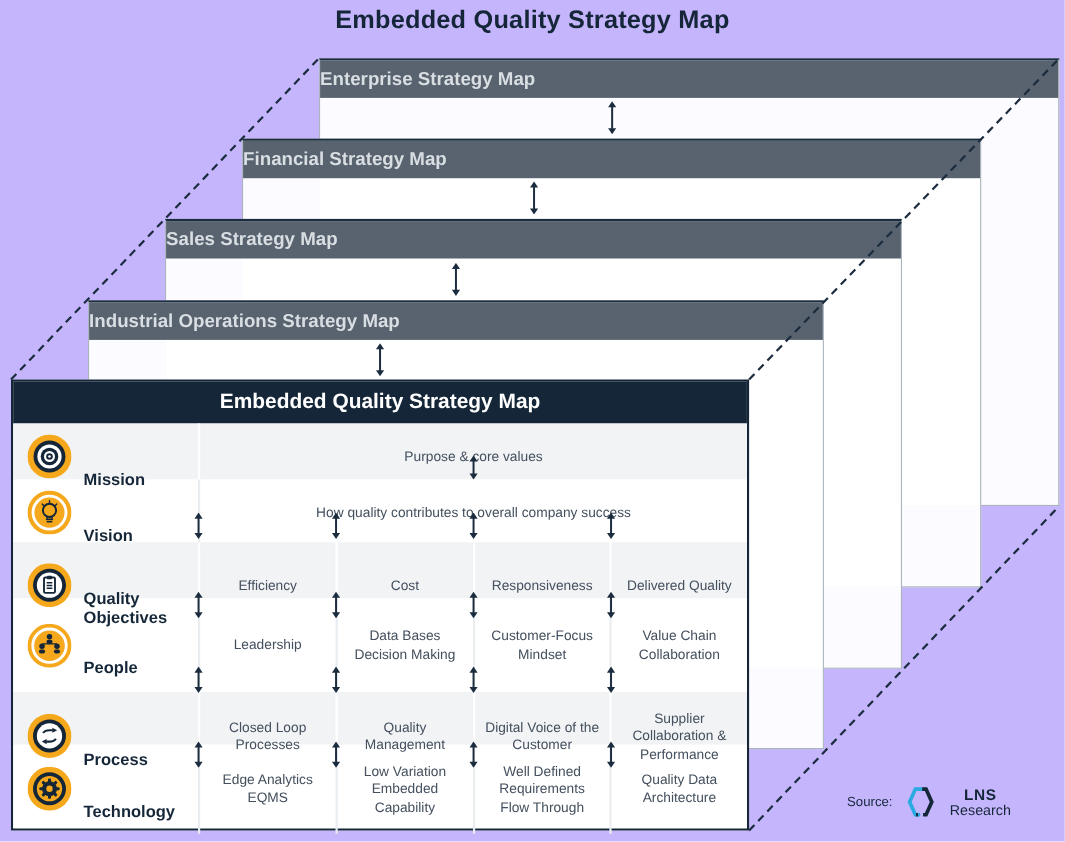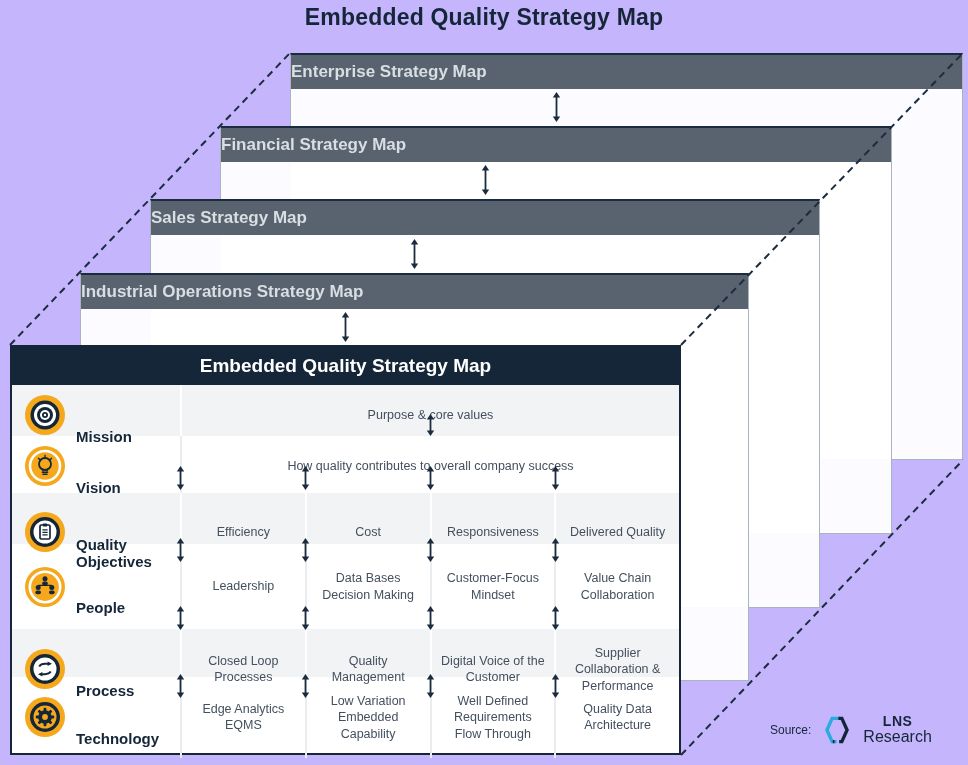--- a/index.html
+++ b/index.html
@@ -32,21 +32,21 @@
   .icon{width:40px;height:40px;flex:0 0 40px;display:block;}
   
   #arrow-layer{position:absolute;inset:0;z-index:8;pointer-events:none;}
   .varrow{position:absolute;pointer-events:none;line-height:0;}
   .overlay{position:absolute;left:0;top:0;z-index:9;pointer-events:none;}
   
   .source{position:absolute;left:770px;top:714px;display:flex;align-items:center;gap:12px;z-index:10;text-align:center;}
   .source-label{font-size:12px;color:#142638;}
   .lns-text{display:flex;flex-direction:column;line-height:1.05;}
   .lns-name{font-size:14px;font-weight:bold;color:#142638;letter-spacing:.5px;}
-  .lns-sub{font-size:16px;color:#142638;}
+  .lns-sub{font-size:13px;color:#142638;}
 </style>
 </head>
 <body>
 
 <div class="canvas">
 
   <h1 class="main-title">Embedded Quality Strategy Map</h1>
 
   <div class="card" style="left:290px;top:53px;width:673px;height:407px;z-index:1">
     <div class="card-header">

